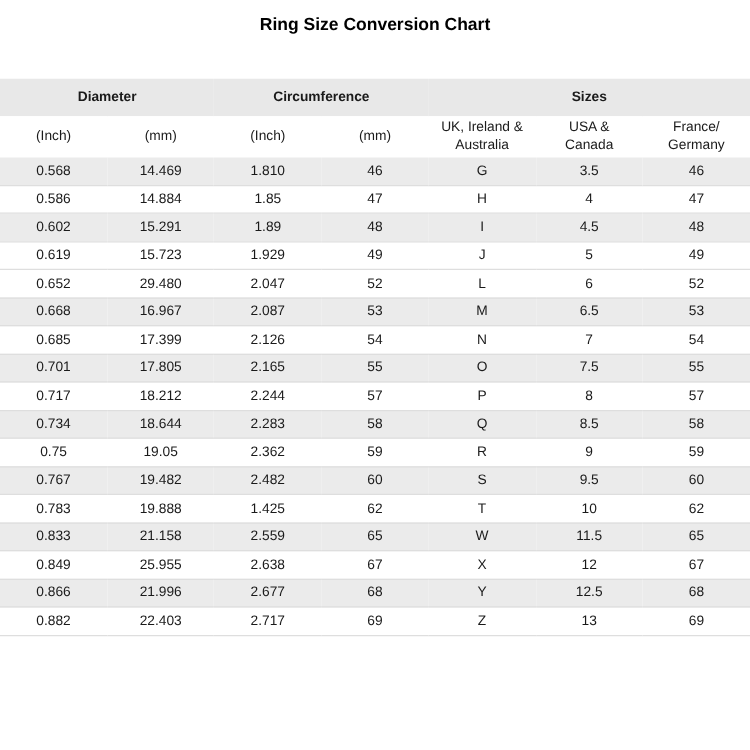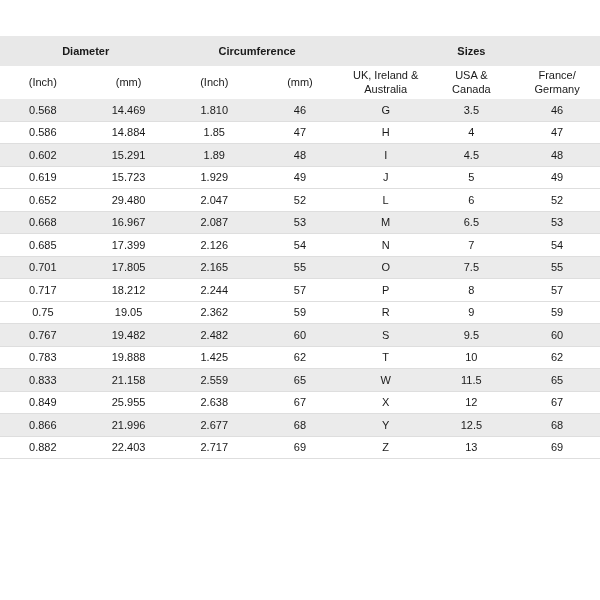--- a/index.html
+++ b/index.html
@@ -56,20 +56,21 @@
     border-bottom: 1px solid #dedede;
     color: #1a1a1a;
     padding: 0 4px;
   }
   tbody tr.stripe td { background: #ebebeb; }
 </style>
 </head>
 <body>
 
 <div class="page">
+  <h1 class="title">Ring Size Conversion Chart</h1>
 
   <table class="ring-table">
     <thead>
       <tr class="group-row">
         <th colspan="2">Diameter</th>
         <th colspan="2">Circumference</th>
         <th colspan="3">Sizes</th>
       </tr>
       <tr class="sub-row">
         <th>(Inch)</th>
@@ -156,20 +157,29 @@
         </tr>
         <tr>
           <td>0.717</td>
           <td>18.212</td>
           <td>2.244</td>
           <td>57</td>
           <td>P</td>
           <td>8</td>
           <td>57</td>
         </tr>
+        <tr class="stripe">
+          <td>0.734</td>
+          <td>18.644</td>
+          <td>2.283</td>
+          <td>58</td>
+          <td>Q</td>
+          <td>8.5</td>
+          <td>58</td>
+        </tr>
         <tr>
           <td>0.75</td>
           <td>19.05</td>
           <td>2.362</td>
           <td>59</td>
           <td>R</td>
           <td>9</td>
           <td>59</td>
         </tr>
         <tr class="stripe">

